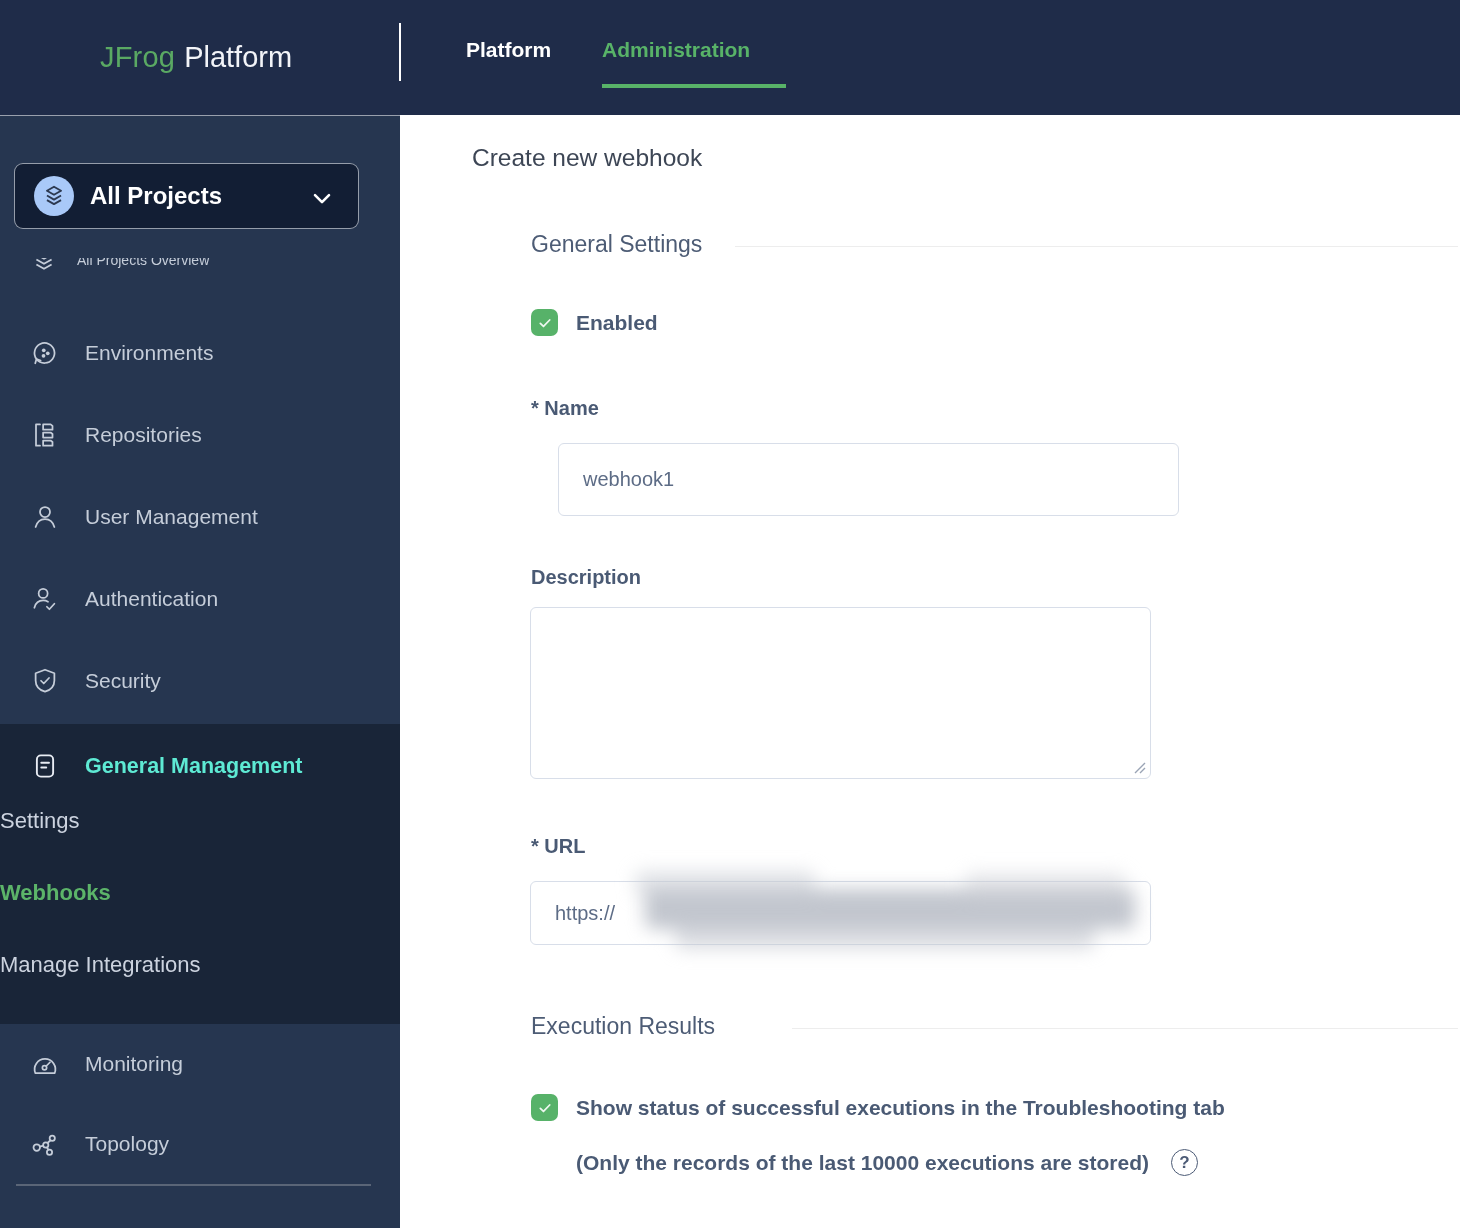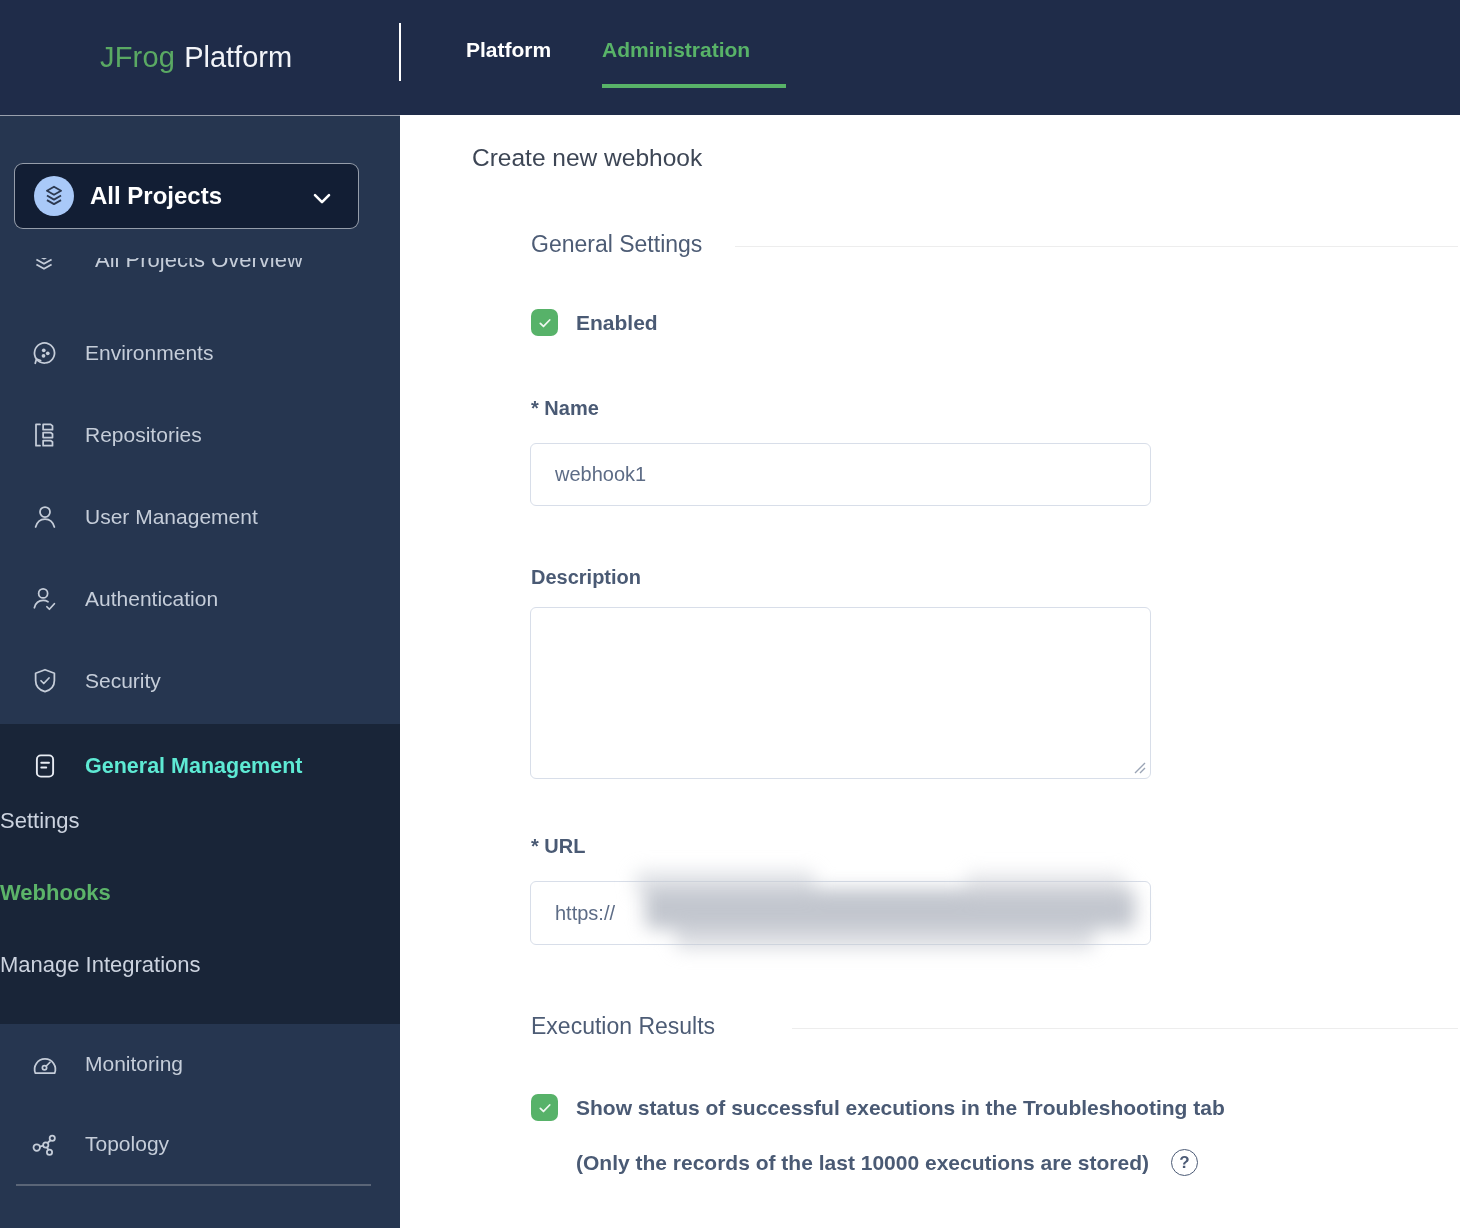--- a/index.html
+++ b/index.html
@@ -63,21 +63,21 @@
   .check-row .lbl { font-size:21px; font-weight:600; color:#4a5a74; margin-left:18px; }
   .row-enabled { left:131px; top:194px; }
   .row-status { left:131px; top:979px; }
 
   .field-label { position:absolute; font-size:20px; font-weight:700; color:#4a5a74; }
   .lbl-name { left:131px; top:282px; }
   .lbl-desc { left:131px; top:451px; }
   .lbl-url  { left:131px; top:720px; }
 
   .inp-wrap { position:absolute; left:130px; width:621px; }
-  .wrap-name { top:328px; height:63px; }
+  .wrap-name { top:328px; height:73px;margin-left:28px; }
   .wrap-desc { top:492px; height:172px; }
   .wrap-url  { top:766px; height:64px; }
   .inp, .ta { width:100%; height:100%; border:1px solid #d8dee9; border-radius:6px;
     font-family:"Liberation Sans","DejaVu Sans",sans-serif; font-size:20px; color:#5d6c86;
     padding:0 24px; background:#fff; outline:none; }
   .ta { resize:none; padding:14px 24px; }
   .ta-grip { position:absolute; right:5px; bottom:5px; pointer-events:none; }
 
   .url-blur { position:absolute; left:105px; top:-20px; width:515px; height:104px;
     filter:blur(9px); pointer-events:none; }
@@ -127,21 +127,21 @@
     </span>
   </div>
 
   <div class="clip-row">
     <div class="inner">
       <svg class="icn" width="28" height="28" viewBox="0 0 24 24" fill="none" stroke="#c5cdd9" stroke-width="1.5" stroke-linejoin="round">
         <path d="M12 3.5l6.5 3.7L12 10.9 5.5 7.2z"></path>
         <path d="M5.5 11.6l6.5 3.7 6.5-3.7"></path>
         <path d="M5.5 15.8l6.5 3.7 6.5-3.7"></path>
       </svg>
-      <span class="lbl" style="font-size:22px;margin-left:37px;color:#c5cdd9">All Projects Overview</span>
+      <span class="lbl" style="font-size:14px;margin-left:19px;color:#c5cdd9">All Projects Overview</span>
     </div>
   </div>
 
   <div class="side-item" style="top:196px">
     <svg class="icn" width="30" height="30" viewBox="0 0 24 24" fill="none" stroke="#c5cdd9" stroke-width="1.4">
       <path d="M5.2 16.8A8 8 0 1 1 12 20a8 8 0 0 1-6.8-3.2" stroke-linecap="round"></path>
       <path d="M4.2 20.2l1-3.4 3.3 1.2" fill="none" stroke-linecap="round" stroke-linejoin="round"></path>
       <circle cx="11" cy="9.8" r="1.5" fill="#c5cdd9" stroke="none"></circle>
       <circle cx="14.2" cy="12.2" r="1.5" fill="#c5cdd9" stroke="none"></circle>
       <circle cx="10.8" cy="14.2" r="1.5" fill="#c5cdd9" stroke="none"></circle>

